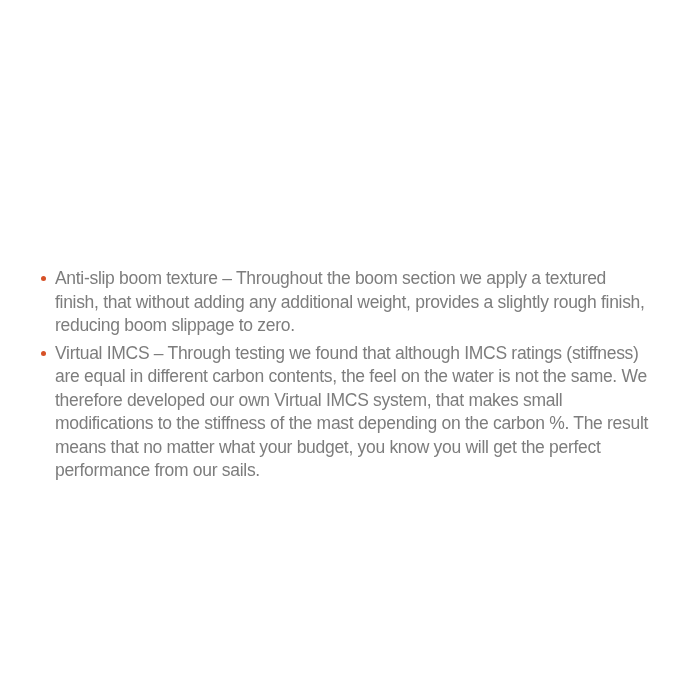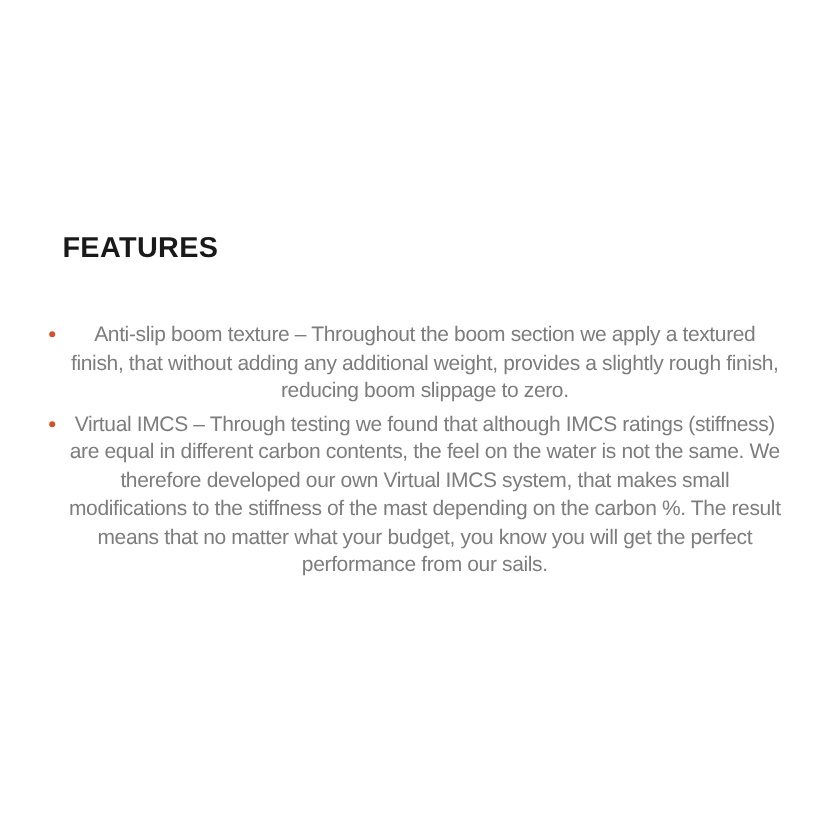--- a/index.html
+++ b/index.html
@@ -36,38 +36,36 @@
     list-style: none;
   }
   .features-list li {
     position: relative;
     margin: 0 0 4px 0;
     padding: 0;
     font-size: 17.5px;
     line-height: 23.5px;
     letter-spacing: -0.3px;
     color: #7d7d7d;
-    text-align: center;
   }
   .features-list li .dot {
     position: absolute;
     left: -14px;
     top: 9px;
     width: 5px;
     height: 5px;
     border-radius: 50%;
     background: #d65127;
   }
 </style>
 </head>
 <body>
 
 <div class="page">
 
-  <h2 class="features-heading">FEATURES</h2>
 
   <ul class="features-list">
     <li>
       <span class="dot"></span>
       <span>Anti-slip boom texture – Throughout the boom section we apply a textured finish, that without adding any additional weight, provides a slightly rough finish, reducing boom slippage to zero.</span>
     </li>
     <li>
       <span class="dot"></span>
       <span>Virtual IMCS – Through testing we found that although IMCS ratings (stiffness) are equal in different carbon contents, the feel on the water is not the same. We therefore developed our own Virtual IMCS system, that makes small modifications to the stiffness of the mast depending on the carbon %. The result means that no matter what your budget, you know you will get the perfect performance from our sails.</span>
     </li>

